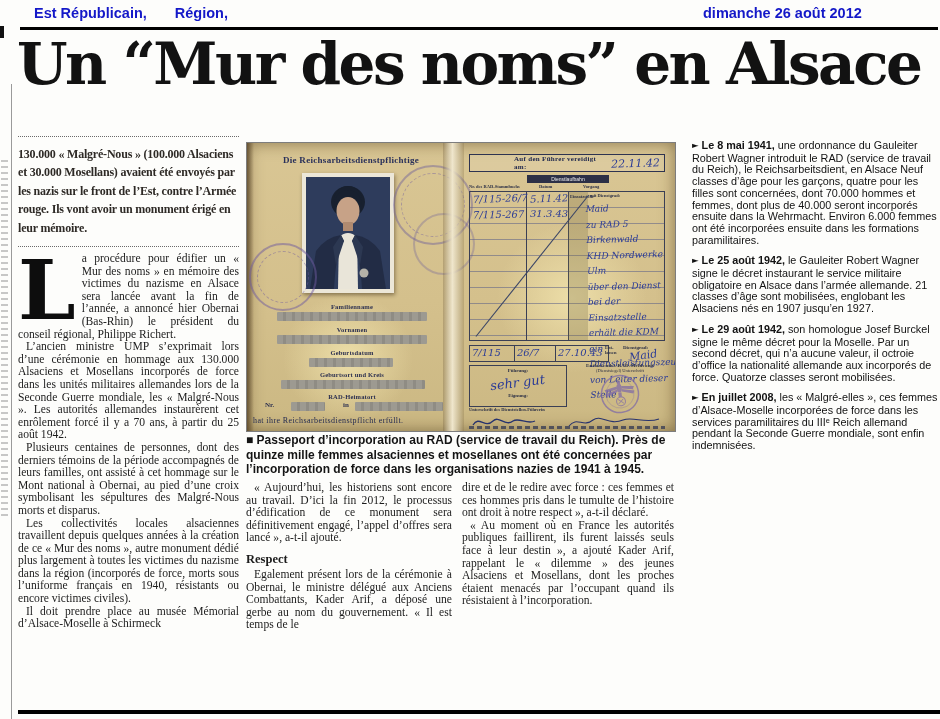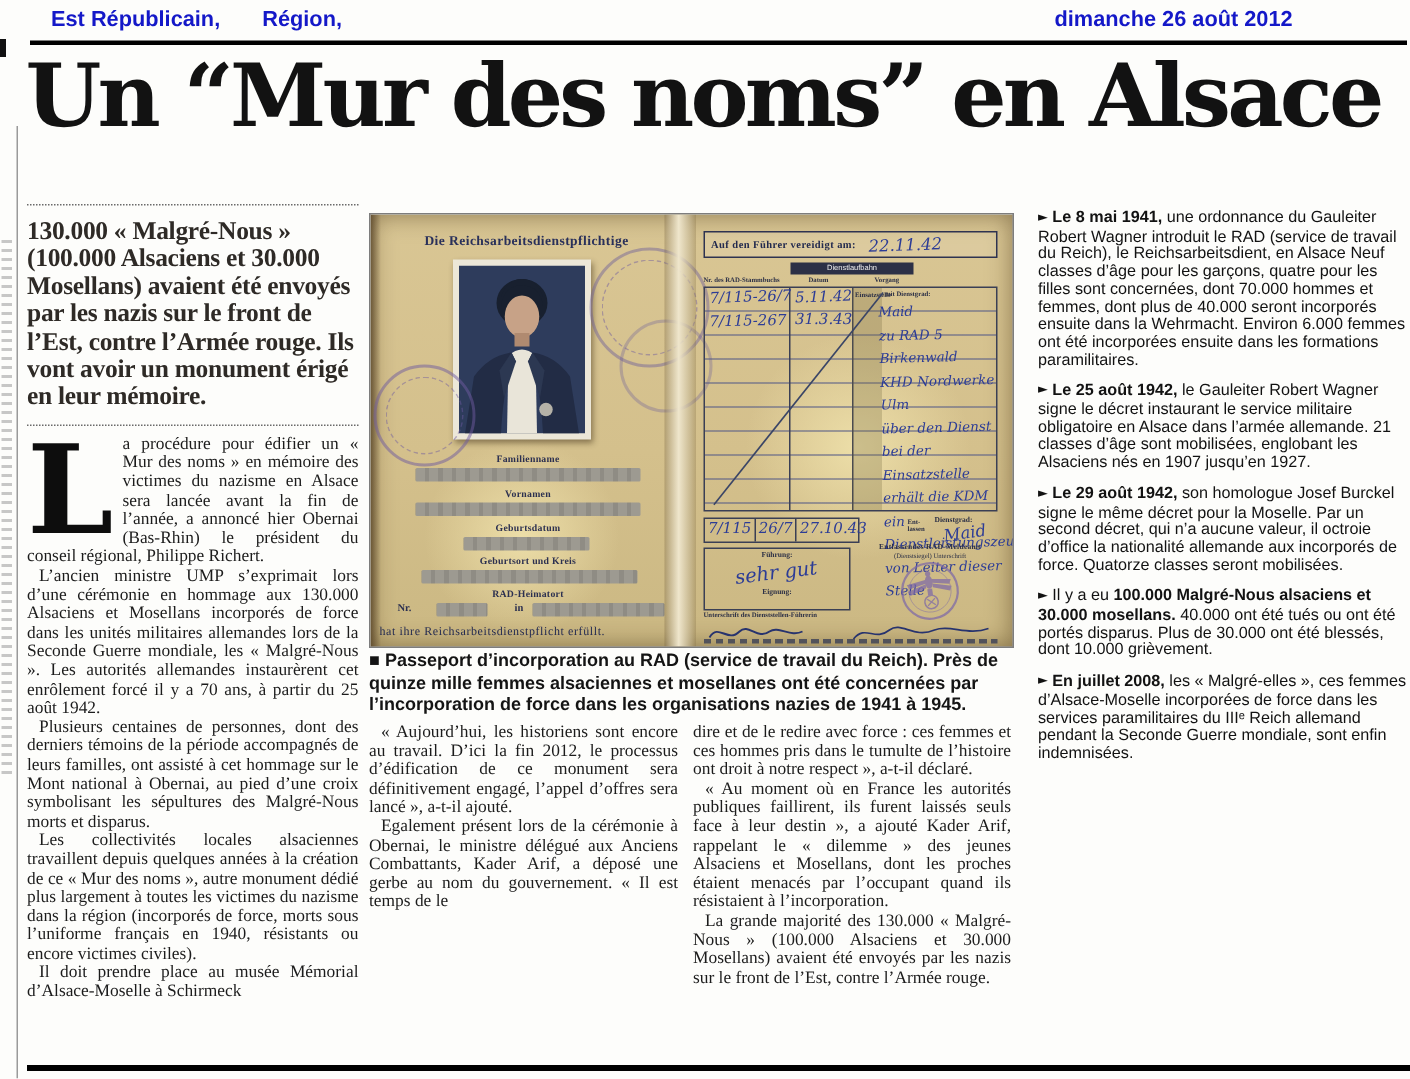--- a/index.html
+++ b/index.html
@@ -20,21 +20,21 @@
     font-weight:bold;font-size:14.5px;color:#1418c8;}
   .top-rule{position:absolute;left:20px;top:27px;width:918px;height:3px;background:#000;}
   .bottom-rule{position:absolute;left:18px;top:710px;width:922px;height:4px;background:#000;}
   
   .headline{position:absolute;left:17px;top:30px;width:900px;margin:0;
     font-family:"DejaVu Serif","Liberation Serif",serif;font-weight:bold;
     font-size:58px;letter-spacing:-2.5px;color:#121212;white-space:nowrap;}
   
   .col1{position:absolute;left:18px;top:136px;width:221px;}
   .lede{border-top:1px dotted #6a6a6a;border-bottom:1px dotted #6a6a6a;
-    padding:8px 0 9px;margin:0 0 6px;font-size:17px;line-height:18.4px;
+    padding:8px 0 9px;margin:0 0 6px;font-size:12px;line-height:18.4px;
     font-weight:bold;color:#2e2a26;letter-spacing:-.2px;}
   .body-p{margin:0;font-size:11.6px;line-height:12.6px;text-align:justify;text-indent:8px;}
   .body-p.first{text-indent:0;}
   .dropcap{float:left;font-family:"DejaVu Serif",serif;font-weight:bold;font-size:82px;
     line-height:64px;padding:5px 6px 0 0;color:#0d0d0d;}
   
   .photo{position:absolute;left:246px;top:142px;width:428px;height:288px;
     background:linear-gradient(180deg,#d9c694 0%,#d4c08c 55%,#cbb883 100%);
     border:1px solid #7d7d7d;box-shadow:inset 0 0 16px rgba(60,40,10,.5);overflow:hidden;}
   .wm{position:absolute;border-radius:50%;
@@ -62,21 +62,21 @@
     background:repeating-linear-gradient(90deg,#9d9a91 0 6px,#8f8c84 6px 9px);}
   .lp-footer{position:absolute;left:6px;top:273px;width:198px;
     font-weight:normal;font-size:8px;letter-spacing:.4px;color:#232a50;}
   .nr-row{position:absolute;left:18px;top:258px;width:180px;font-size:7px;
     font-weight:bold;color:#2c3050;}
   
   .rp{position:absolute;left:214px;top:0;width:214px;height:288px;}
   .oath{position:absolute;left:8px;top:11px;width:196px;height:18px;box-sizing:border-box;
     border:1.5px solid #2e3350;display:flex;align-items:center;padding:0 4px;
     background:rgba(255,255,255,.10);}
-  .oath .lbl{font-size:7px;font-weight:bold;color:#222a4e;letter-spacing:.3px;}
+  .oath .lbl{font-size:7px;font-weight:bold;color:#222a4e;letter-spacing:.3px;margin-left:40px;}
   .hw{font-style:italic;color:#2c3c96;font-family:"DejaVu Serif",serif;}
   .oath .hw{font-size:11px;margin-left:8px;transform:rotate(-2deg);}
   .band{position:absolute;left:66px;top:32px;width:82px;height:8px;background:#2c3046;
     color:#eee;font-size:5px;text-align:center;line-height:8px;font-family:"Liberation Sans",sans-serif;}
   .cols-hdr{position:absolute;left:8px;top:41px;width:196px;display:flex;
     font-size:4.5px;color:#2c3046;font-weight:bold;}
   .cols-hdr span:nth-child(1){width:70px;} .cols-hdr span:nth-child(2){width:44px;}
   .dtable{position:absolute;left:8px;top:48px;width:196px;height:150px;box-sizing:border-box;
     border:1px solid #3a3f55;
     background:repeating-linear-gradient(to bottom,transparent 0 15px,rgba(90,95,135,.55) 15px 16px);}
@@ -84,21 +84,21 @@
   .shade{position:absolute;left:98px;top:0;bottom:0;width:20px;background:rgba(120,108,66,.28);}
   .cellA1{position:absolute;left:3px;top:1px;font-size:10px;transform:rotate(-2deg);}
   .cellA2{position:absolute;left:3px;top:17px;font-size:10px;transform:rotate(-1deg);}
   .cellB1{position:absolute;left:60px;top:1px;font-size:10px;transform:rotate(-2deg);}
   .cellB2{position:absolute;left:60px;top:16px;font-size:10px;}
   .einsatz{position:absolute;left:100px;top:2px;width:18px;font-size:4.5px;font-weight:bold;color:#2c3046;}
   .mitdg{position:absolute;left:120px;top:1px;font-size:4.5px;font-weight:bold;color:#2c3046;}
   .hw-block{position:absolute;left:118px;top:9px;width:80px;font-size:9px;line-height:15.5px;
     transform:rotate(-1.5deg);}
   .diag{position:absolute;inset:0;}
-  .brow{position:absolute;left:8px;top:202px;width:104px;height:17px;box-sizing:border-box;
+  .brow{position:absolute;left:8px;top:202px;width:140px;height:17px;box-sizing:border-box;
     border:1px solid #3a3f55;display:flex;}
   .brow span{display:block;border-right:1px solid #3a3f55;font-size:10px;padding:1px 2px 0;}
   .brow span:last-child{border-right:none;}
   .entl{position:absolute;left:144px;top:202px;font-size:4.5px;font-weight:bold;color:#2c3046;width:16px;}
   .entl-dg{position:absolute;left:162px;top:202px;font-size:5px;font-weight:bold;color:#2c3046;}
   .entl-hw{position:absolute;left:168px;top:206px;font-size:11px;transform:rotate(-8deg);}
   .fbox{position:absolute;left:8px;top:222px;width:98px;height:42px;box-sizing:border-box;
     border:1px solid #3a3f55;text-align:center;}
   .fbox .lbl{font-size:5px;font-weight:bold;color:#2c3046;margin-top:2px;}
   .fbox .hw{font-size:13px;transform:rotate(-7deg);display:inline-block;margin-top:1px;}
@@ -278,29 +278,28 @@
     <div class="microstrip"></div>
   </div>
 </div>
 
 <p class="caption">
   <span>■</span><span> Passeport d’incorporation au RAD (service de travail du Reich). Près de quinze mille femmes alsaciennes et mosellanes ont été concernées par l’incorporation de force dans les organisations nazies de 1941 à 1945.</span>
 </p>
 
 <div class="col2">
   <p class="body-p">« Aujourd’hui, les historiens sont encore au travail. D’ici la fin 2012, le processus d’édification de ce monument sera définitivement engagé, l’appel d’offres sera lancé », a-t-il ajouté.</p>
+  <h3 class="subhead">Respect</h3>
   <p class="body-p">Egalement présent lors de la cérémonie à Obernai, le ministre délégué aux Anciens Combattants, Kader Arif, a déposé une gerbe au nom du gouvernement. « Il est temps de le</p>
 </div>
 <div class="col3">
   <p class="body-p first">dire et de le redire avec force : ces femmes et ces hommes pris dans le tumulte de l’histoire ont droit à notre respect », a-t-il déclaré.</p>
   <p class="body-p">« Au moment où en France les autorités publiques faillirent, ils furent laissés seuls face à leur destin », a ajouté Kader Arif, rappelant le « dilemme » des jeunes Alsaciens et Mosellans, dont les proches étaient menacés par l’occupant quand ils résistaient à l’incorporation.</p>
-  <p class="body-p">La grande majorité des 130.000 « Malgré-Nous » (100.000 Alsaciens et 30.000 Mosellans) avaient été envoyés par les nazis sur le front de l’Est, contre l’Armée rouge.</p>
 </div>
 
 <div class="sidebar">
   <p class="sb-item"><span class="tri">►</span><span></span><strong>Le 8 mai 1941,</strong><span> une ordonnance du Gauleiter Robert Wagner introduit le RAD (service de travail du Reich), le Reichsarbeitsdient, en Alsace Neuf classes d’âge pour les garçons, quatre pour les filles sont concernées, dont 70.000 hommes et femmes, dont plus de 40.000 seront incorporés ensuite dans la Wehrmacht. Environ 6.000 femmes ont été incorporées ensuite dans les formations paramilitaires.</span></p>
   <p class="sb-item"><span class="tri">►</span><span></span><strong>Le 25 août 1942,</strong><span> le Gauleiter Robert Wagner signe le décret instaurant le service militaire obligatoire en Alsace dans l’armée allemande. 21 classes d’âge sont mobilisées, englobant les Alsaciens nés en 1907 jusqu’en 1927.</span></p>
   <p class="sb-item"><span class="tri">►</span><span></span><strong>Le 29 août 1942,</strong><span> son homologue Josef Burckel signe le même décret pour la Moselle. Par un second décret, qui n’a aucune valeur, il octroie d’office la nationalité allemande aux incorporés de force. Quatorze classes seront mobilisées.</span></p>
-  <p class="sb-item"><span class="tri">►</span><span>Il y a eu </span><strong>100.000 Malgré-Nous alsaciens et 30.000 mosellans.</strong><span> 40.000 ont été tués ou ont été portés disparus. Plus de 30.000 ont été blessés, dont 10.000 grièvement.</span></p>
   <p class="sb-item"><span class="tri">►</span><span></span><strong>En juillet 2008,</strong><span> les « Malgré-elles », ces femmes d’Alsace-Moselle incorporées de force dans les services paramilitaires du IIIᵉ Reich allemand pendant la Seconde Guerre mondiale, sont enfin indemnisées.</span></p>
 </div>
 
 <div class="bottom-rule"></div>
 
 </body></html>

